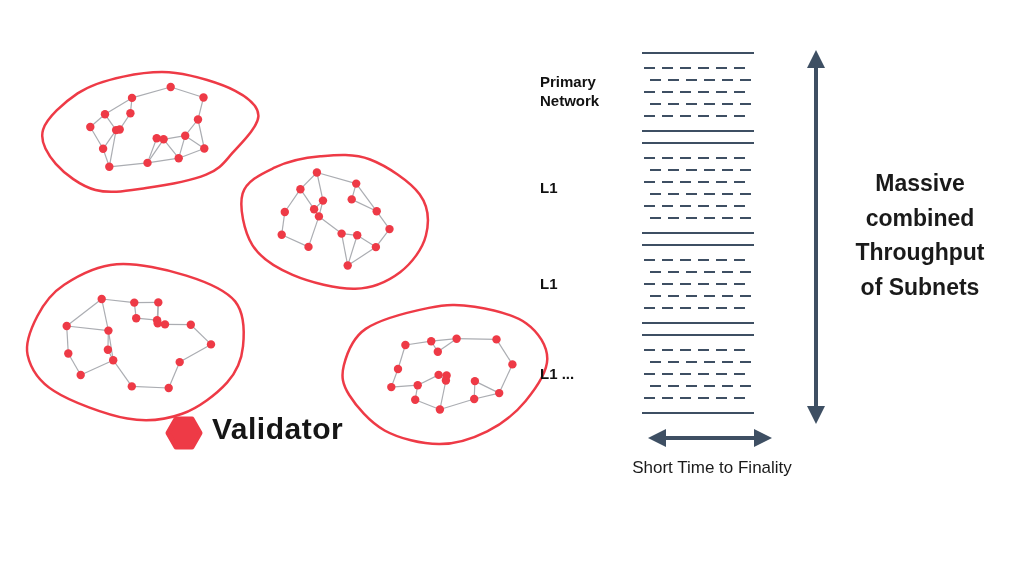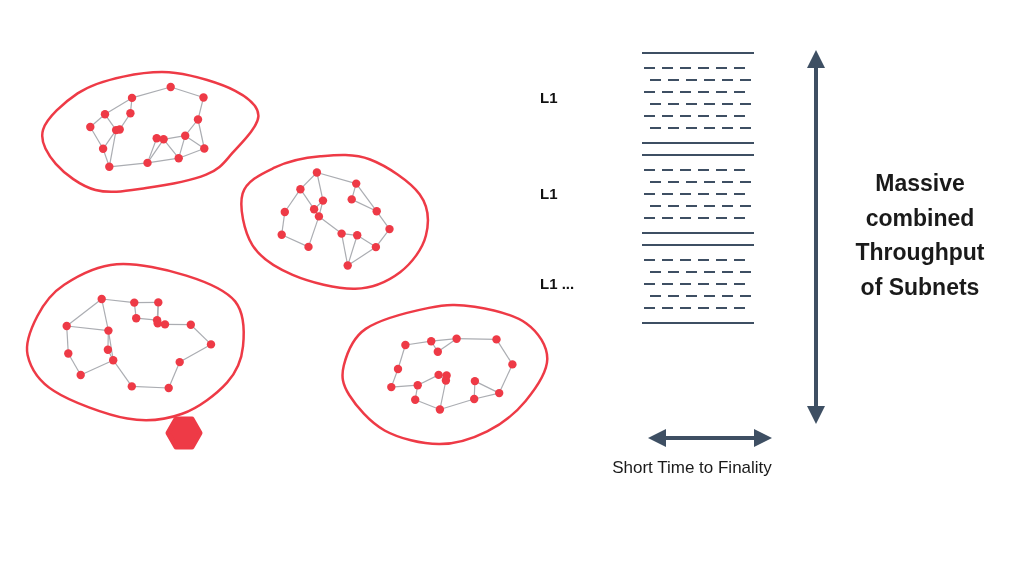--- a/index.html
+++ b/index.html
@@ -41,21 +41,21 @@
   
   #throughput-arrow{position:absolute;left:797px;top:48px;}
   #finality-arrow{position:absolute;left:646px;top:426px;}
 
   
   #throughput-text{
     position:absolute;left:834px;top:166px;width:172px;
     font-size:23px;color:#1a1a1a;text-align:center;line-height:1.5;white-space:pre-line;font-weight:bold;
   }
   #finality-text{
-    position:absolute;left:592px;top:458px;width:200px;
+    position:absolute;left:612px;top:458px;width:200px;
     font-size:17px;color:#1a1a1a;text-align:center;
   }
 </style>
 </head>
 <body>
 
 <div id="canvas">
 
   <svg id="blob-svg" viewBox="0 0 1020 571" xmlns="http://www.w3.org/2000/svg">
       <g>
@@ -228,41 +228,52 @@
         <circle cx="445.9" cy="380.5" r="4.2" style="fill:var(--red);"></circle>
         <circle cx="446.6" cy="375.5" r="4.2" style="fill:var(--red);"></circle>
         <circle cx="437.8" cy="351.8" r="4.2" style="fill:var(--red);"></circle>
         <circle cx="438.6" cy="374.9" r="4.2" style="fill:var(--red);"></circle>
       </g>
     </svg>
 
   <svg style="position:absolute;left:160px;top:410px;" width="48" height="46" xmlns="http://www.w3.org/2000/svg">
     <polygon points="40,23 32,36.9 16,36.9 8,23 16,9.1 32,9.1" style="fill:var(--red);stroke:var(--red);stroke-width:5;stroke-linejoin:round;"></polygon>
   </svg>
+  <div id="validator-label">Validator</div>
 
   <div id="stack">
       <div class="stack-row">
-        <div class="stack-label">L1</div>
+        <div class="stack-label">Primary Network</div>
         <div class="stack-box">
-          <div class="dash-row"></div>
           <div class="dash-row"></div>
           <div class="dash-row"></div>
           <div class="dash-row"></div>
           <div class="dash-row"></div>
           <div class="dash-row"></div>
         </div>
       </div>
       <div class="stack-row">
         <div class="stack-label">L1</div>
         <div class="stack-box">
           <div class="dash-row"></div>
           <div class="dash-row"></div>
           <div class="dash-row"></div>
           <div class="dash-row"></div>
           <div class="dash-row"></div>
+          <div class="dash-row"></div>
+        </div>
+      </div>
+      <div class="stack-row">
+        <div class="stack-label">L1</div>
+        <div class="stack-box">
+          <div class="dash-row"></div>
+          <div class="dash-row"></div>
+          <div class="dash-row"></div>
+          <div class="dash-row"></div>
+          <div class="dash-row"></div>
         </div>
       </div>
       <div class="stack-row">
         <div class="stack-label">L1 ...</div>
         <div class="stack-box">
           <div class="dash-row"></div>
           <div class="dash-row"></div>
           <div class="dash-row"></div>
           <div class="dash-row"></div>
           <div class="dash-row"></div>

